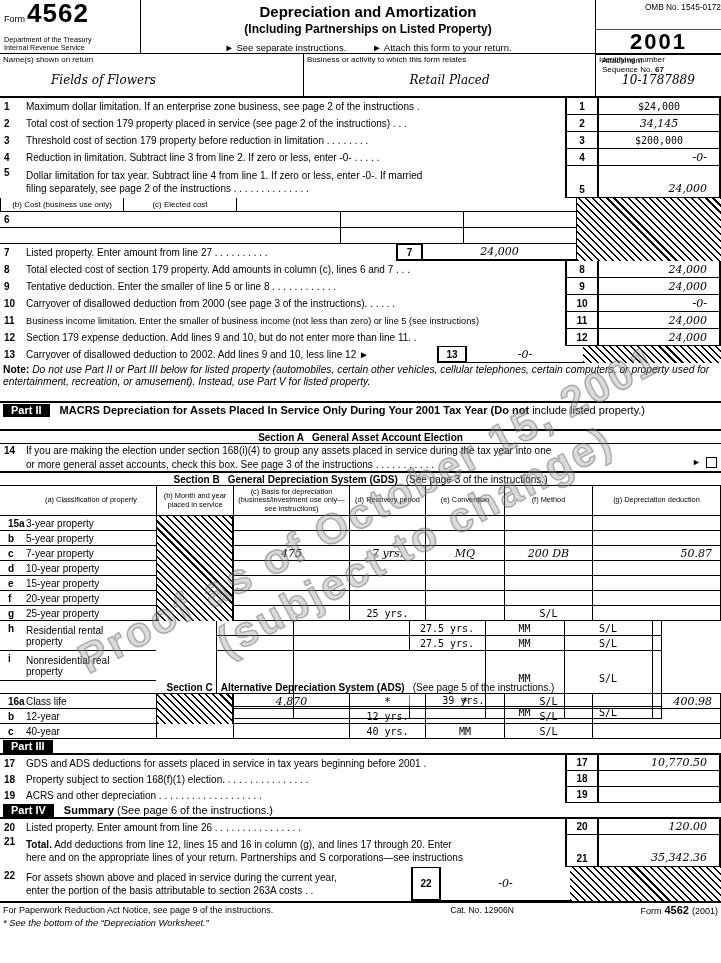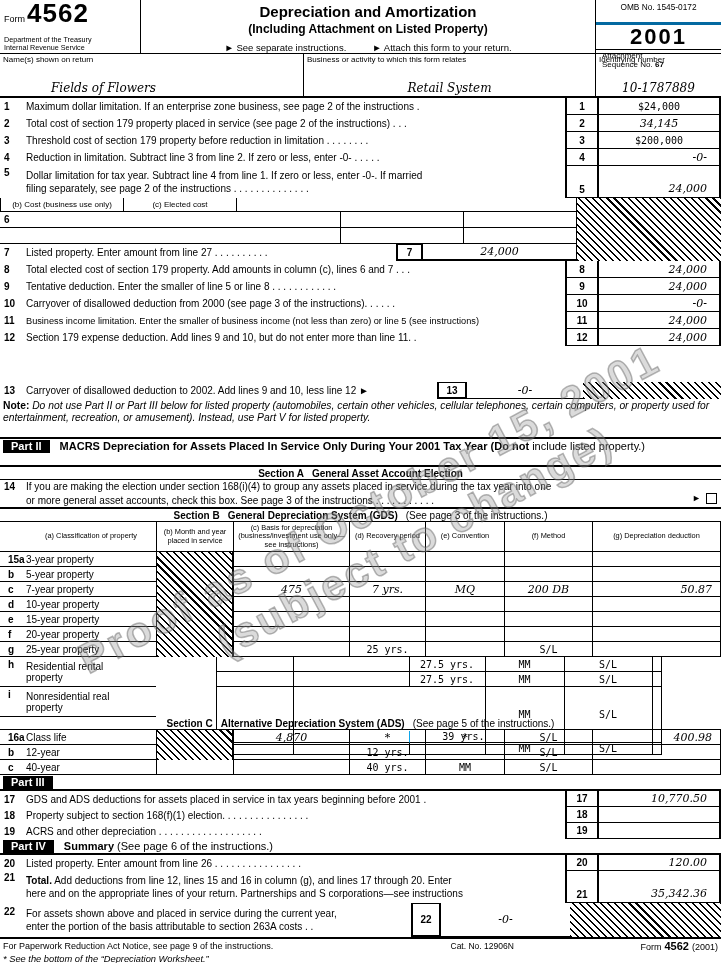--- a/index.html
+++ b/index.html
@@ -29,29 +29,29 @@
   .hdr { display: flex; height: 54px; border-bottom: 1px solid #000; }
   .hl { width: 141px; border-right: 1px solid #000; padding: 2px 2px 1px 4px; display: flex; flex-direction: column; justify-content: space-between; }
   .fw { font-size: 9px; margin-right: 2px; }
   .fn { font-size: 26px; font-weight: 700; letter-spacing: 1px; line-height: 22px; }
   .dept { font-size: 7.2px; line-height: 8px; }
   .hc { flex: 1; border-right: 1px solid #000; text-align: center; padding-top: 3px; }
   .t1 { font-size: 15px; font-weight: 700; }
   .t2 { font-size: 12px; font-weight: 700; margin-top: 2px; }
   .t3 { font-size: 9.5px; margin-top: 6px; display: flex; justify-content: center; gap: 26px; }
   .hrt { width: 125px; text-align: center; display: flex; flex-direction: column; }
-  .omb { font-size: 8.3px; padding: 2px 0 10px; border-bottom: 3px solid #0369a1; }
+  .omb { font-size: 8.3px; padding: 2px 0 17px; border-bottom: 1px solid #0369a1; text-align: right; }
   .yr { font-size: 22px; font-weight: 700; letter-spacing: 2px; border-bottom: 1px solid #000; line-height: 24px; }
   .att { font-size: 8px; text-align: left; padding: 1px 0 0 6px; line-height: 9px; }
 
   
   .ident { display: flex; height: 44px; border-bottom: 2px solid #000; }
   .idc { display: flex; flex-direction: column; padding: 1px 3px; }
   .idc .lab { font-size: 8px; }
-  .idc .val { flex: 1; display: flex; align-items: flex-end; }
+  .idc .val { flex: 1; display: flex; align-items: center; }
   .id1 { width: 304px; border-right: 1px solid #000; }
   .id1 .val { padding-left: 48px; }
   .id2 { width: 292px; border-right: 1px solid #000; }
   .id2 .val, .id3 .val { justify-content: center; }
   .id3 { flex: 1; }
   .fillbig { font-family: "DejaVu Serif", serif; font-style: italic; font-size: 12px; }
 
   
   .pbar { display: flex; align-items: flex-start; border-bottom: 2px solid #000; padding: 1px 0 1px 3px; }
   .pbox { background: #000; color: #fff; font-weight: 700; font-size: 11px; padding: 0 8px 1px; margin-right: 10px; flex: 0 0 auto; }
@@ -73,21 +73,21 @@
   .t6r .cc { width: 113px; border-left: 1px solid #000; border-bottom: 1px solid #000; }
   .t6r .cx { flex: 1; border-left: 1px solid #000; }
   .l7 { display: flex; height: 17px; align-items: center; }
   .l7 .nb7 { width: 27px; align-self: stretch; border: 2px solid #000; border-top-width: 1px; font-weight: 700; display: flex; align-items: center; justify-content: center; }
   .l7 .v7 { width: 153px; align-self: stretch; border-bottom: 2px solid #000; display: flex; align-items: center; justify-content: center; }
   .l7 .x7 { width: 145px; align-self: stretch; }
   .l7 .lt { flex: 1; }
   .ovA { position: absolute; right: 0; top: 0; width: 145px; height: 63px; border-left: 1px solid #000; pointer-events: none; }
 
   
-  .l13 { display: flex; height: 17px; align-items: center; margin-top: 36px; }
+  .l13 { display: flex; height: 17px; align-items: center; }
   .l13 .nbx { width: 30px; align-self: stretch; border: 2px solid #000; border-top-width: 1px; font-weight: 700; display: flex; align-items: center; justify-content: center; }
   .l13 .vx { width: 116px; align-self: stretch; border-bottom: 1px solid #000; display: flex; align-items: center; justify-content: center; }
   .l13 .hx { width: 138px; align-self: stretch; }
 
   .notepara { font-size: 10.3px; line-height: 12.4px; padding: 1px 4px 0 3px; height: 38px; }
 
   .l14 { position: relative; border-bottom: 2px solid #000; height: 29px; font-size: 10px; line-height: 13.5px; padding-left: 26px; }
   .l14 .n { position: absolute; left: 4px; top: 0; font-weight: 700; }
   .l14 .tail { position: absolute; right: 4px; bottom: 2px; display: flex; align-items: center; gap: 5px; }
   .ckbox { width: 11px; height: 11px; border: 1.5px solid #000; display: inline-block; background: #fff; }
@@ -153,21 +153,21 @@
   <div class="hdr">
     <div class="hl">
       <div><span class="fw">Form</span><span class="fn">4562</span></div>
       <div class="dept">
         <div>Department of the Treasury</div>
         <div>Internal Revenue Service</div>
       </div>
     </div>
     <div class="hc">
       <div class="t1">Depreciation and Amortization</div>
-      <div class="t2">(Including Attachment on Listed Property)</div>
+      <div class="t2">(Including Partnerships on Listed Property)</div>
       <div class="t3">
         <span>► See separate instructions.</span>
         <span>► Attach this form to your return.</span>
       </div>
     </div>
     <div class="hrt">
       <div class="omb">OMB No. 1545-0172</div>
       <div class="yr">2001</div>
       <div class="att">
         <div>Attachment</div>
@@ -179,21 +179,21 @@
   <div class="ident">
     <div class="idc id1">
       <div class="lab">Name(s) shown on return</div>
       <div class="val">
           <span class="fillbig">Fields of Flowers</span>
         </div>
     </div>
     <div class="idc id2">
       <div class="lab">Business or activity to which this form relates</div>
       <div class="val">
-          <span class="fillbig">Retail System</span>
+          <span class="fillbig">Retail Placed</span>
         </div>
     </div>
     <div class="idc id3">
       <div class="lab">Identifying number</div>
       <div class="val">
           <span class="fillbig">10-1787889</span>
         </div>
     </div>
   </div>
 

